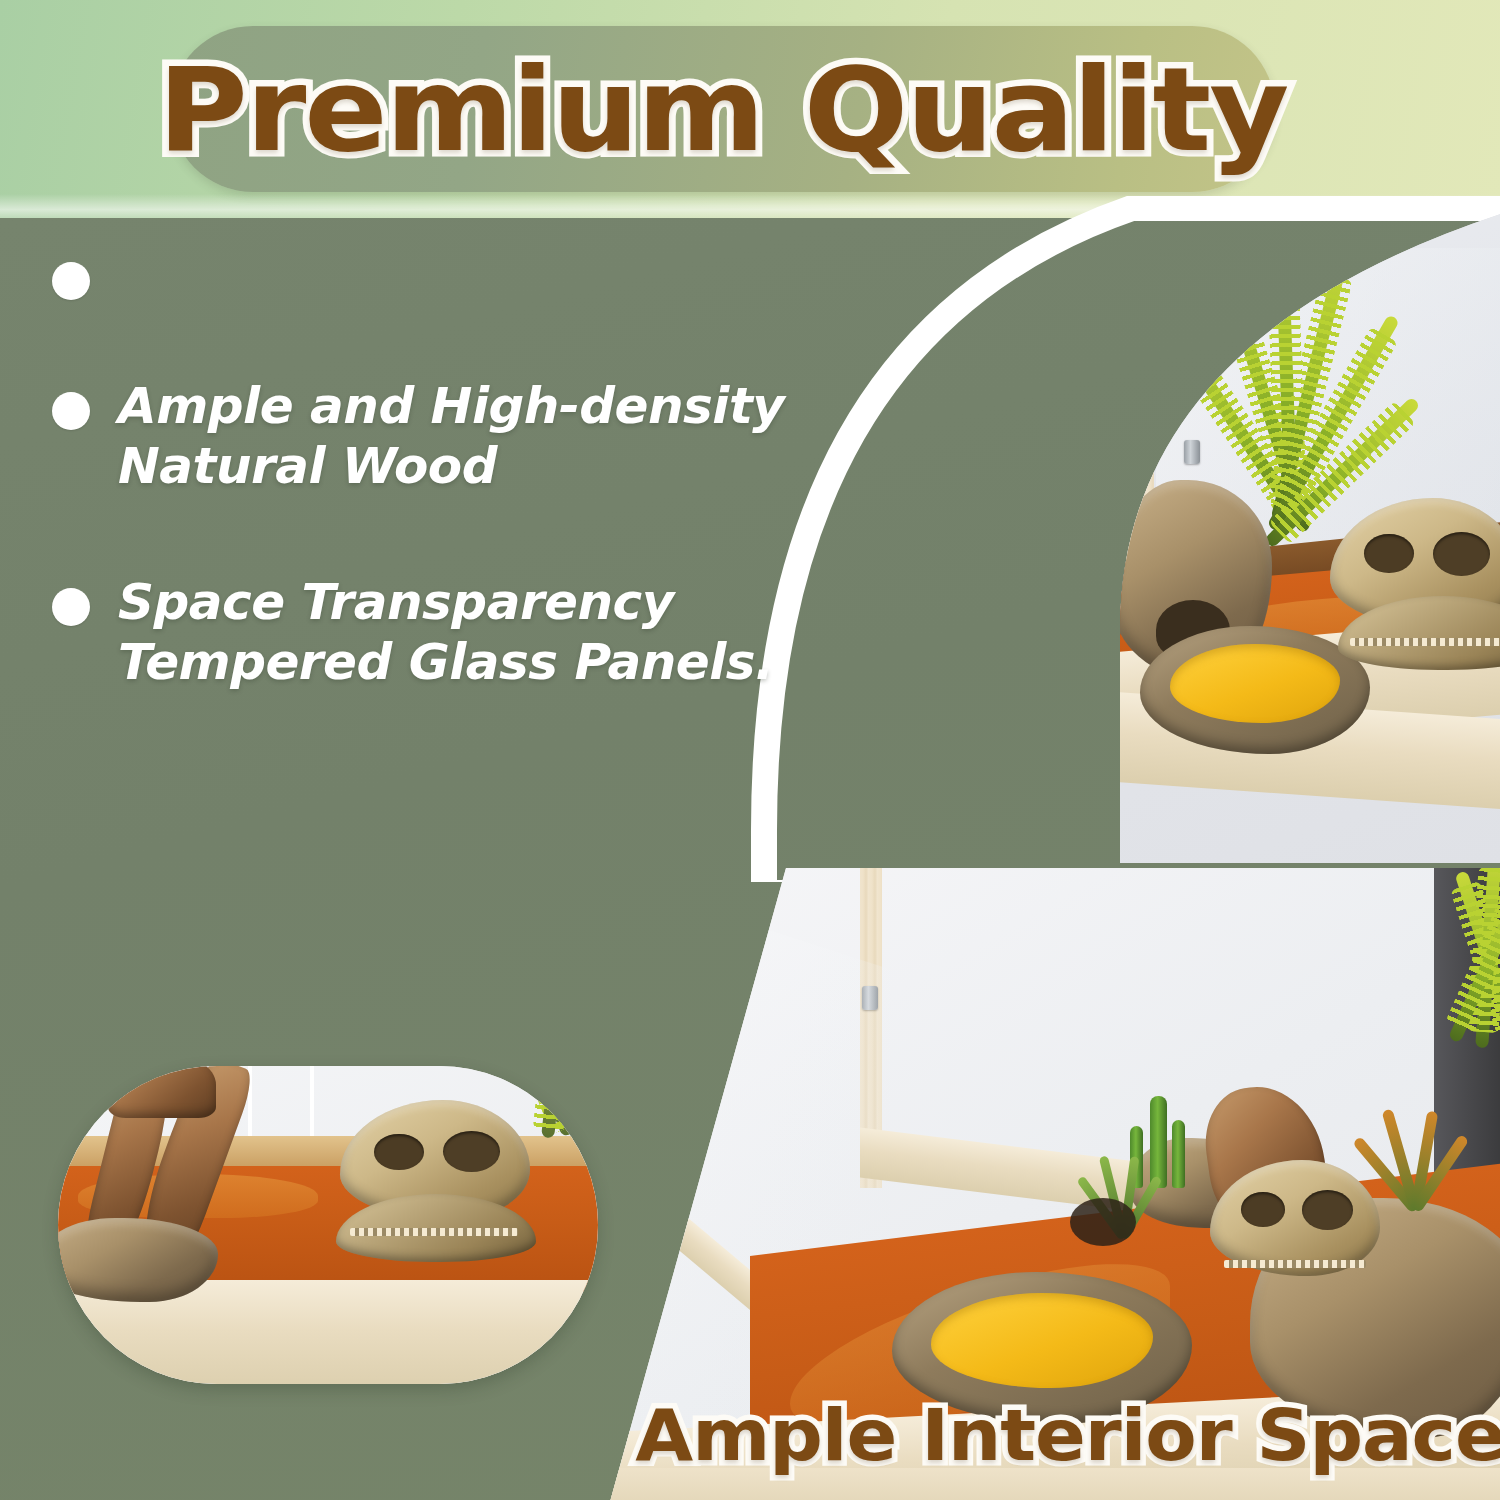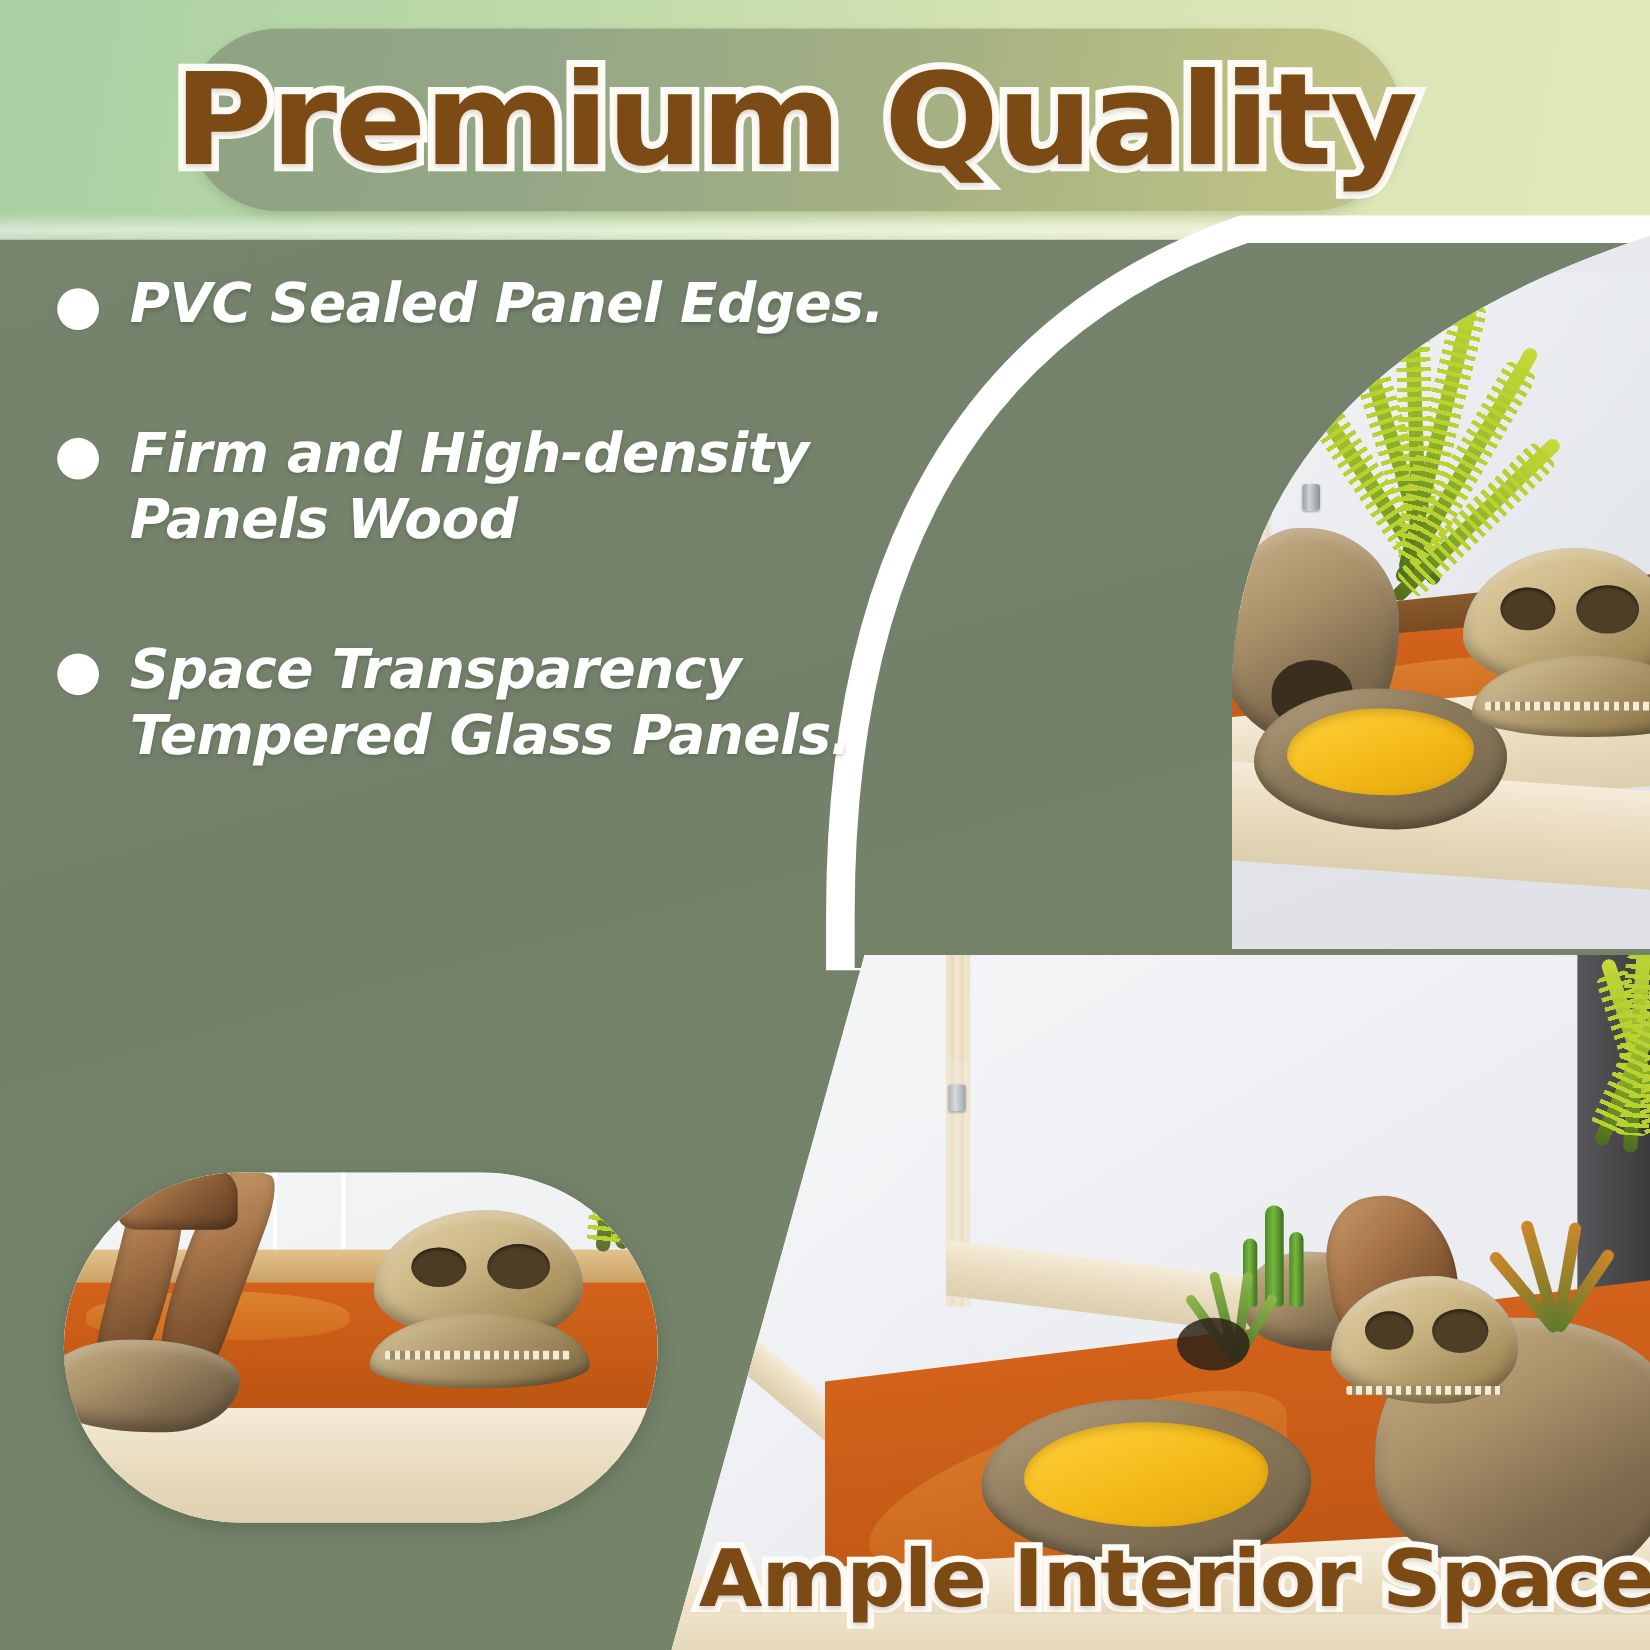--- a/index.html
+++ b/index.html
@@ -361,25 +361,24 @@
       <div class="fern" style="left:448px;top:-24px;width:80px;height:96px;">
         <div class="frond" style="height:86px;transform:rotate(-22deg);background:linear-gradient(to top,#5a7030,#93a845);"></div>
         <div class="frond" style="height:94px;transform:rotate(6deg);background:linear-gradient(to top,#5a7030,#93a845);"></div>
       </div>
     </div>
   </div>
 
   <div class="bullets">
     <div class="bullet-row">
       <div class="bullet-dot"></div>
-      <div class="bullet-text">PVC Sealed Panel Edges.</div>
     </div>
     <div class="bullet-row">
       <div class="bullet-dot"></div>
-      <div class="bullet-text">Firm and High-density Panels Wood</div>
+      <div class="bullet-text">Ample and High-density Natural Wood</div>
     </div>
     <div class="bullet-row">
       <div class="bullet-dot"></div>
       <div class="bullet-text">Space Transparency Tempered Glass Panels.</div>
     </div>
   </div>
 
   <div class="caption-text">Ample Interior Space</div>
 
 </div>

